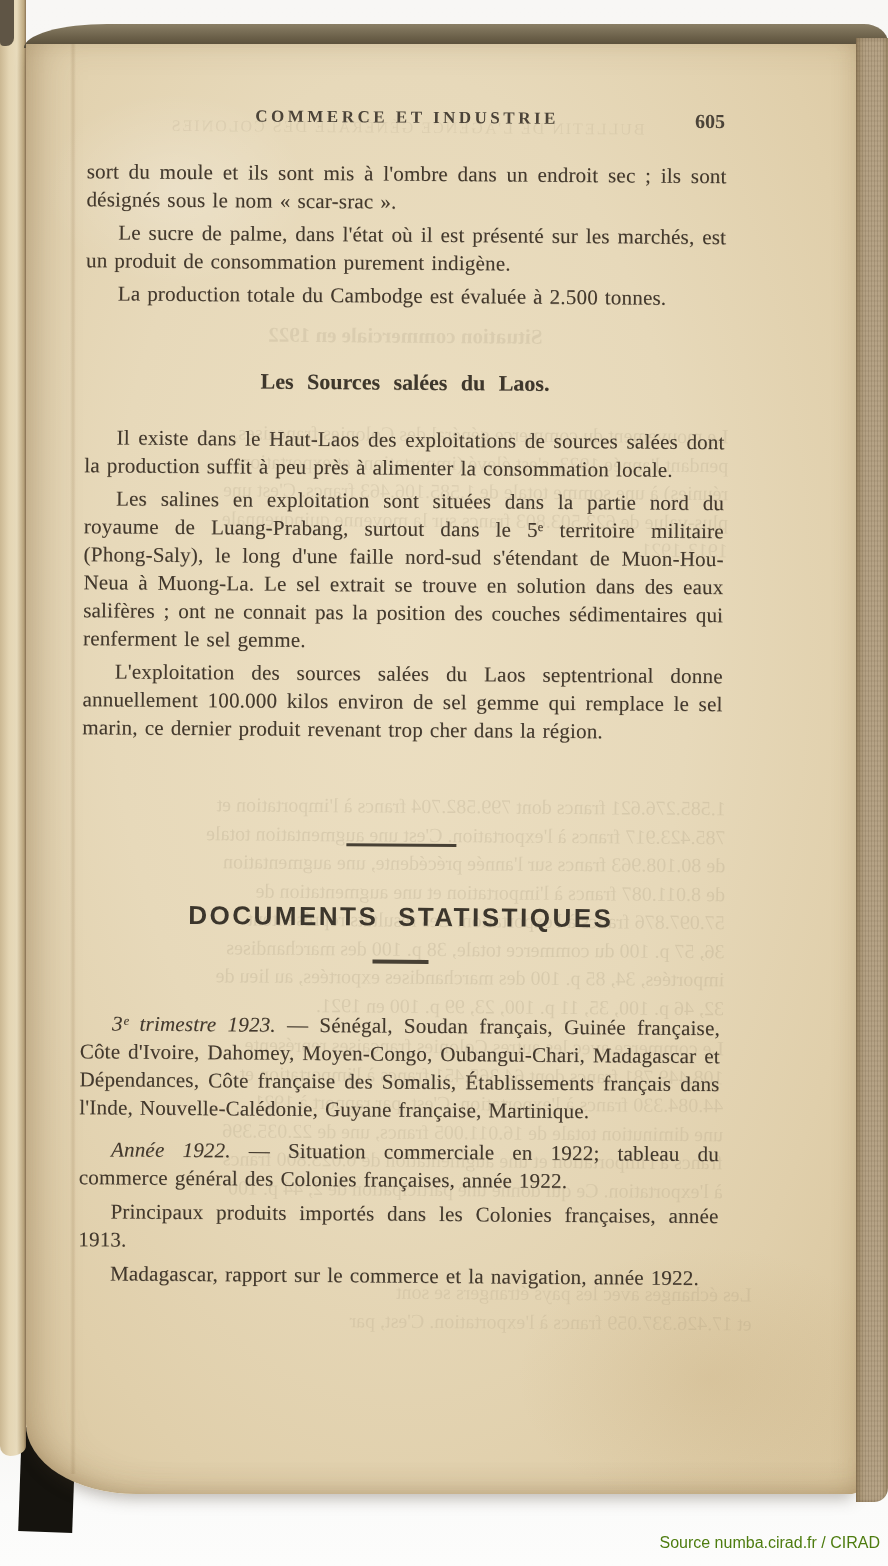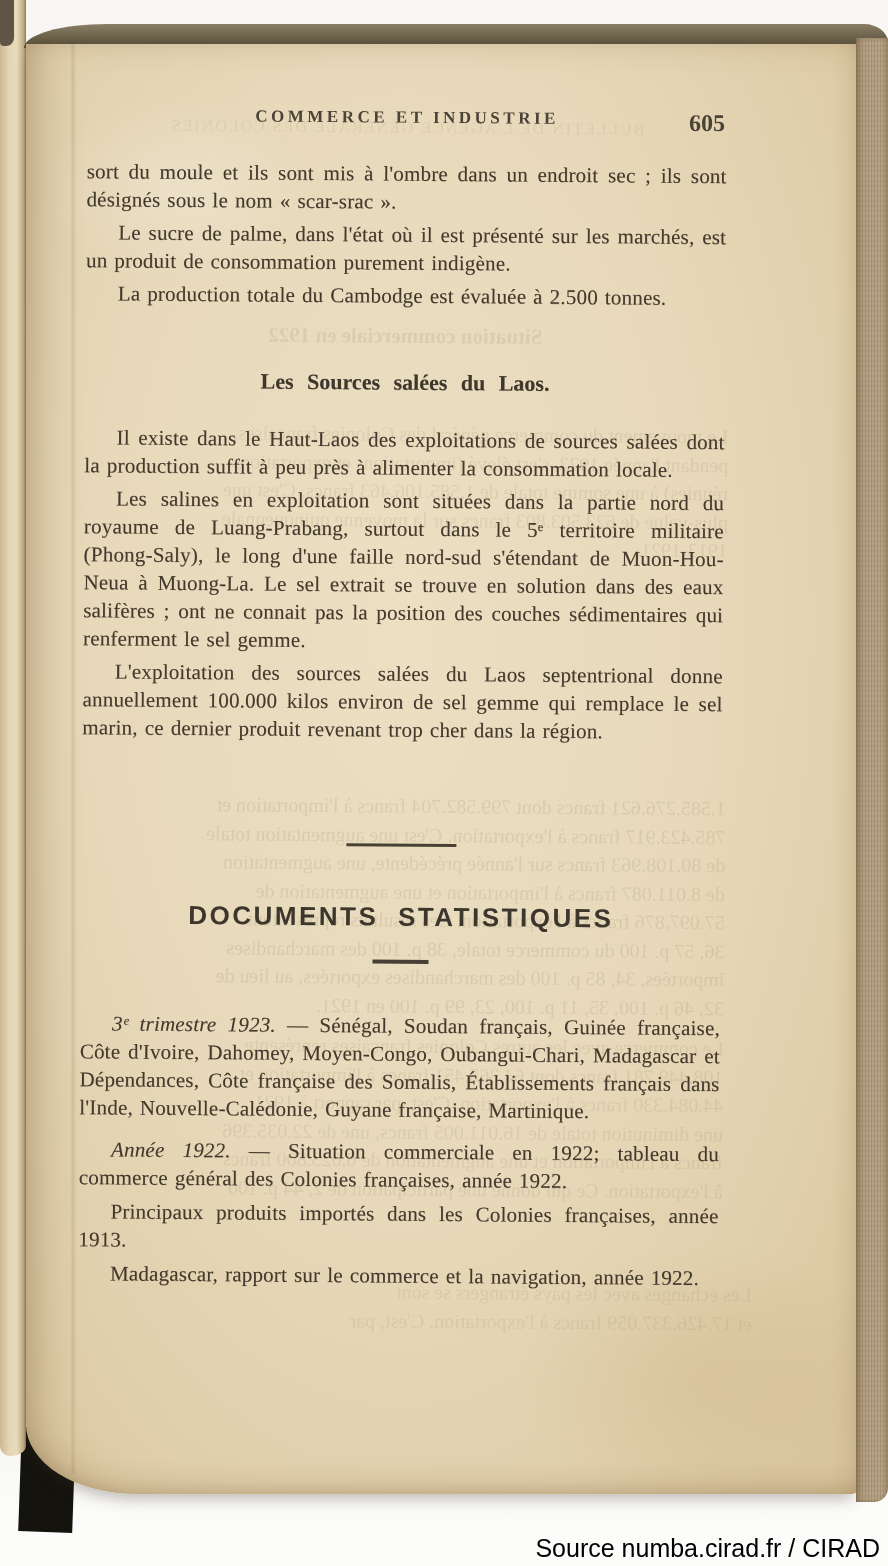--- a/index.html
+++ b/index.html
@@ -59,21 +59,21 @@
   
   .page-content{
     position:absolute;left:26px;top:44px;width:832px;height:1450px;z-index:5;
     transform:rotate(0.45deg);color:#43392d;overflow:hidden;
   }
   .running-header{position:absolute;top:64px;left:56px;width:640px;height:28px;}
   .rh-title{
     display:block;text-align:center;font-size:17px;letter-spacing:3.5px;
     font-weight:bold;color:#4b4338;
   }
-  .rh-num{position:absolute;right:2px;top:0;font-size:24px;font-weight:bold;color:#4b4338;}
+  .rh-num{position:absolute;right:2px;top:0;font-size:20px;font-weight:bold;color:#4b4338;}
 
   .textcol{
     position:absolute;left:56px;width:640px;font-size:21px;line-height:28px;
     text-align:justify;word-spacing:1.5px;letter-spacing:.2px;
     text-shadow:.3px .3px 0 rgba(60,48,35,.30);
   }
   .textcol p{margin:0 0 5px 0;text-indent:32px;}
   .intro{top:116px;}
   .intro p:first-child{text-indent:0;}
   .heading1{
@@ -104,21 +104,21 @@
   .bleed-header{top:70px;left:56px;width:640px;text-align:center;font-size:16px;letter-spacing:2px;opacity:.10;}
   .bleed-bold{top:278px;left:56px;width:640px;text-align:center;font-weight:bold;font-size:21px;opacity:.13;}
   .bleed-b1{top:376px;opacity:.13;}
   .bleed-b2{top:748px;opacity:.15;}
   .bleed-b3{top:988px;opacity:.13;}
   .bleed-b4{top:1234px;left:70px;opacity:.12;}
 
   .watermark{
     position:absolute;right:8px;top:1534px;z-index:10;
     font-family:"Liberation Sans","DejaVu Sans",sans-serif;
-    font-size:25px;color:#000000;
+    font-size:16px;color:#4d7c0f;
   }
 </style>
 </head>
 <body>
 
 <div class="scan">
 
   <div class="spine-black"></div>
   <div class="facing-sliver"></div>
   <div class="spine-top"></div>

